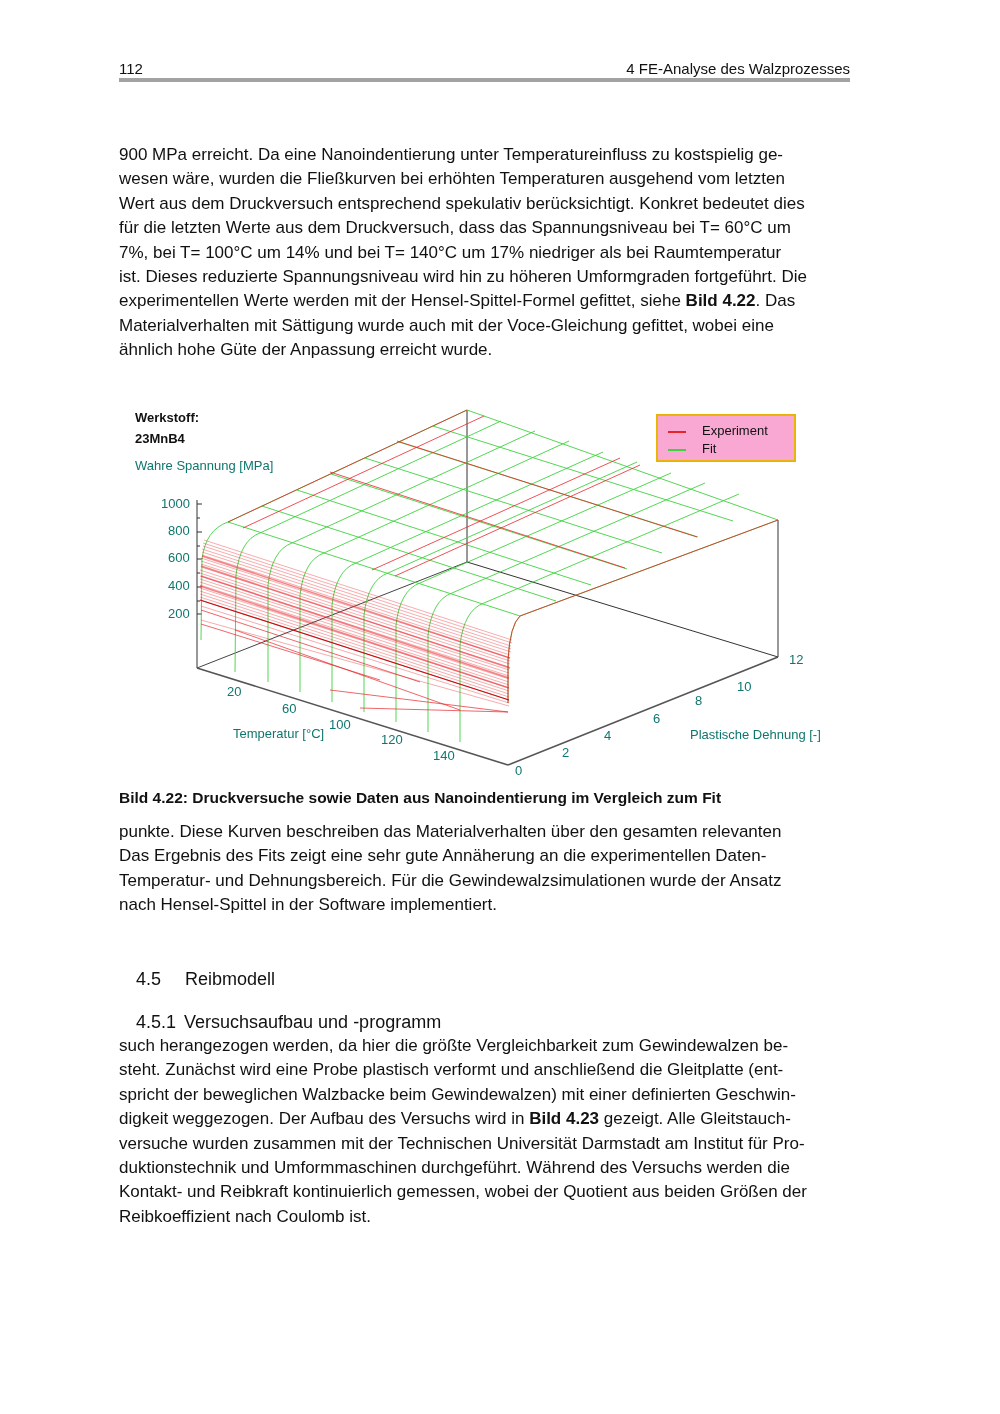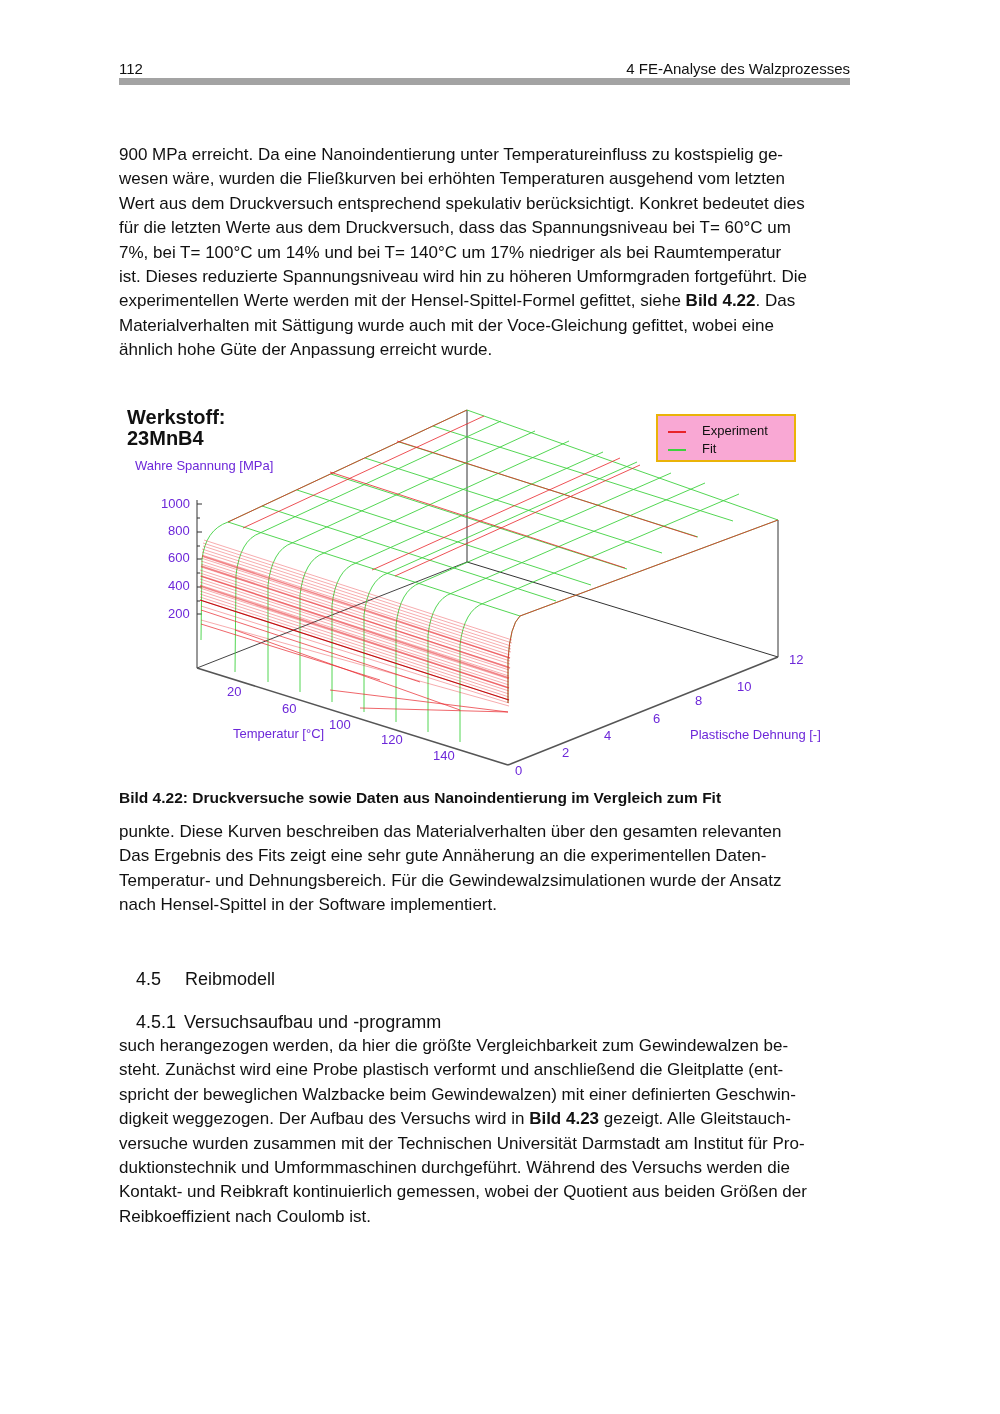--- a/index.html
+++ b/index.html
@@ -1,30 +1,30 @@
 <!DOCTYPE html>
 <html><head>
 <meta charset="utf-8">
 <style>
   html, body { margin: 0; padding: 0; background: #ffffff; }
   body { width: 1000px; height: 1414px; position: relative; overflow: hidden;
          font-family: "Liberation Sans", sans-serif; color: #111; }
   .running-head { position: absolute; left: 119px; top: 60px; width: 731px; height: 18px;
-                  border-bottom: 7px solid #a3a3a3; font-size: 15px; }
+                  border-bottom: 4px solid #a3a3a3; font-size: 15px; }
   .running-head .pno { position: absolute; left: 0; top: 0; }
   .running-head .chap { position: absolute; right: 0; top: 0; }
   .para { position: absolute; left: 119px; width: 738px; font-size: 17px; line-height: 24.4px;
           text-align: justify; margin: 0; }
   .para b { font-weight: bold; }
   .caption { position: absolute; left: 119px; top: 789px; font-size: 15.5px; font-weight: bold; }
   .h2 { position: absolute; left: 136px; font-size: 18px; font-weight: normal; }
   .h2 .num { display: inline-block; width: 49px; }
   .h3 .num { display: inline-block; width: 48px; }
-  .fig-text { position: absolute; font-size: 13px; color: #6d28d9; white-space: nowrap; }
-  .fig-title { position: absolute; left: 127px; top: 407px; font-size: 20px; font-weight: bold; line-height: 21px; }
+  .fig-text { position: absolute; font-size: 13px; color: #0f766e; white-space: nowrap; }
+  .fig-title { position: absolute; left: 135px; top: 407px; font-size: 13px; font-weight: bold; line-height: 21px; }
   .legend { position: absolute; left: 656px; top: 414px; width: 136px; height: 44px;
             border: 2px solid #eab308; background: #f9a8d4; }
   .legend .row { position: absolute; left: 10px; height: 16px; font-size: 13px; }
   .legend .swatch { position: absolute; left: 0; top: 8px; width: 18px; height: 1.5px; }
   .legend .lbl { position: absolute; left: 34px; top: 0; white-space: nowrap; }
 </style>
 </head>
 <body>
 
 <div class="running-head">

